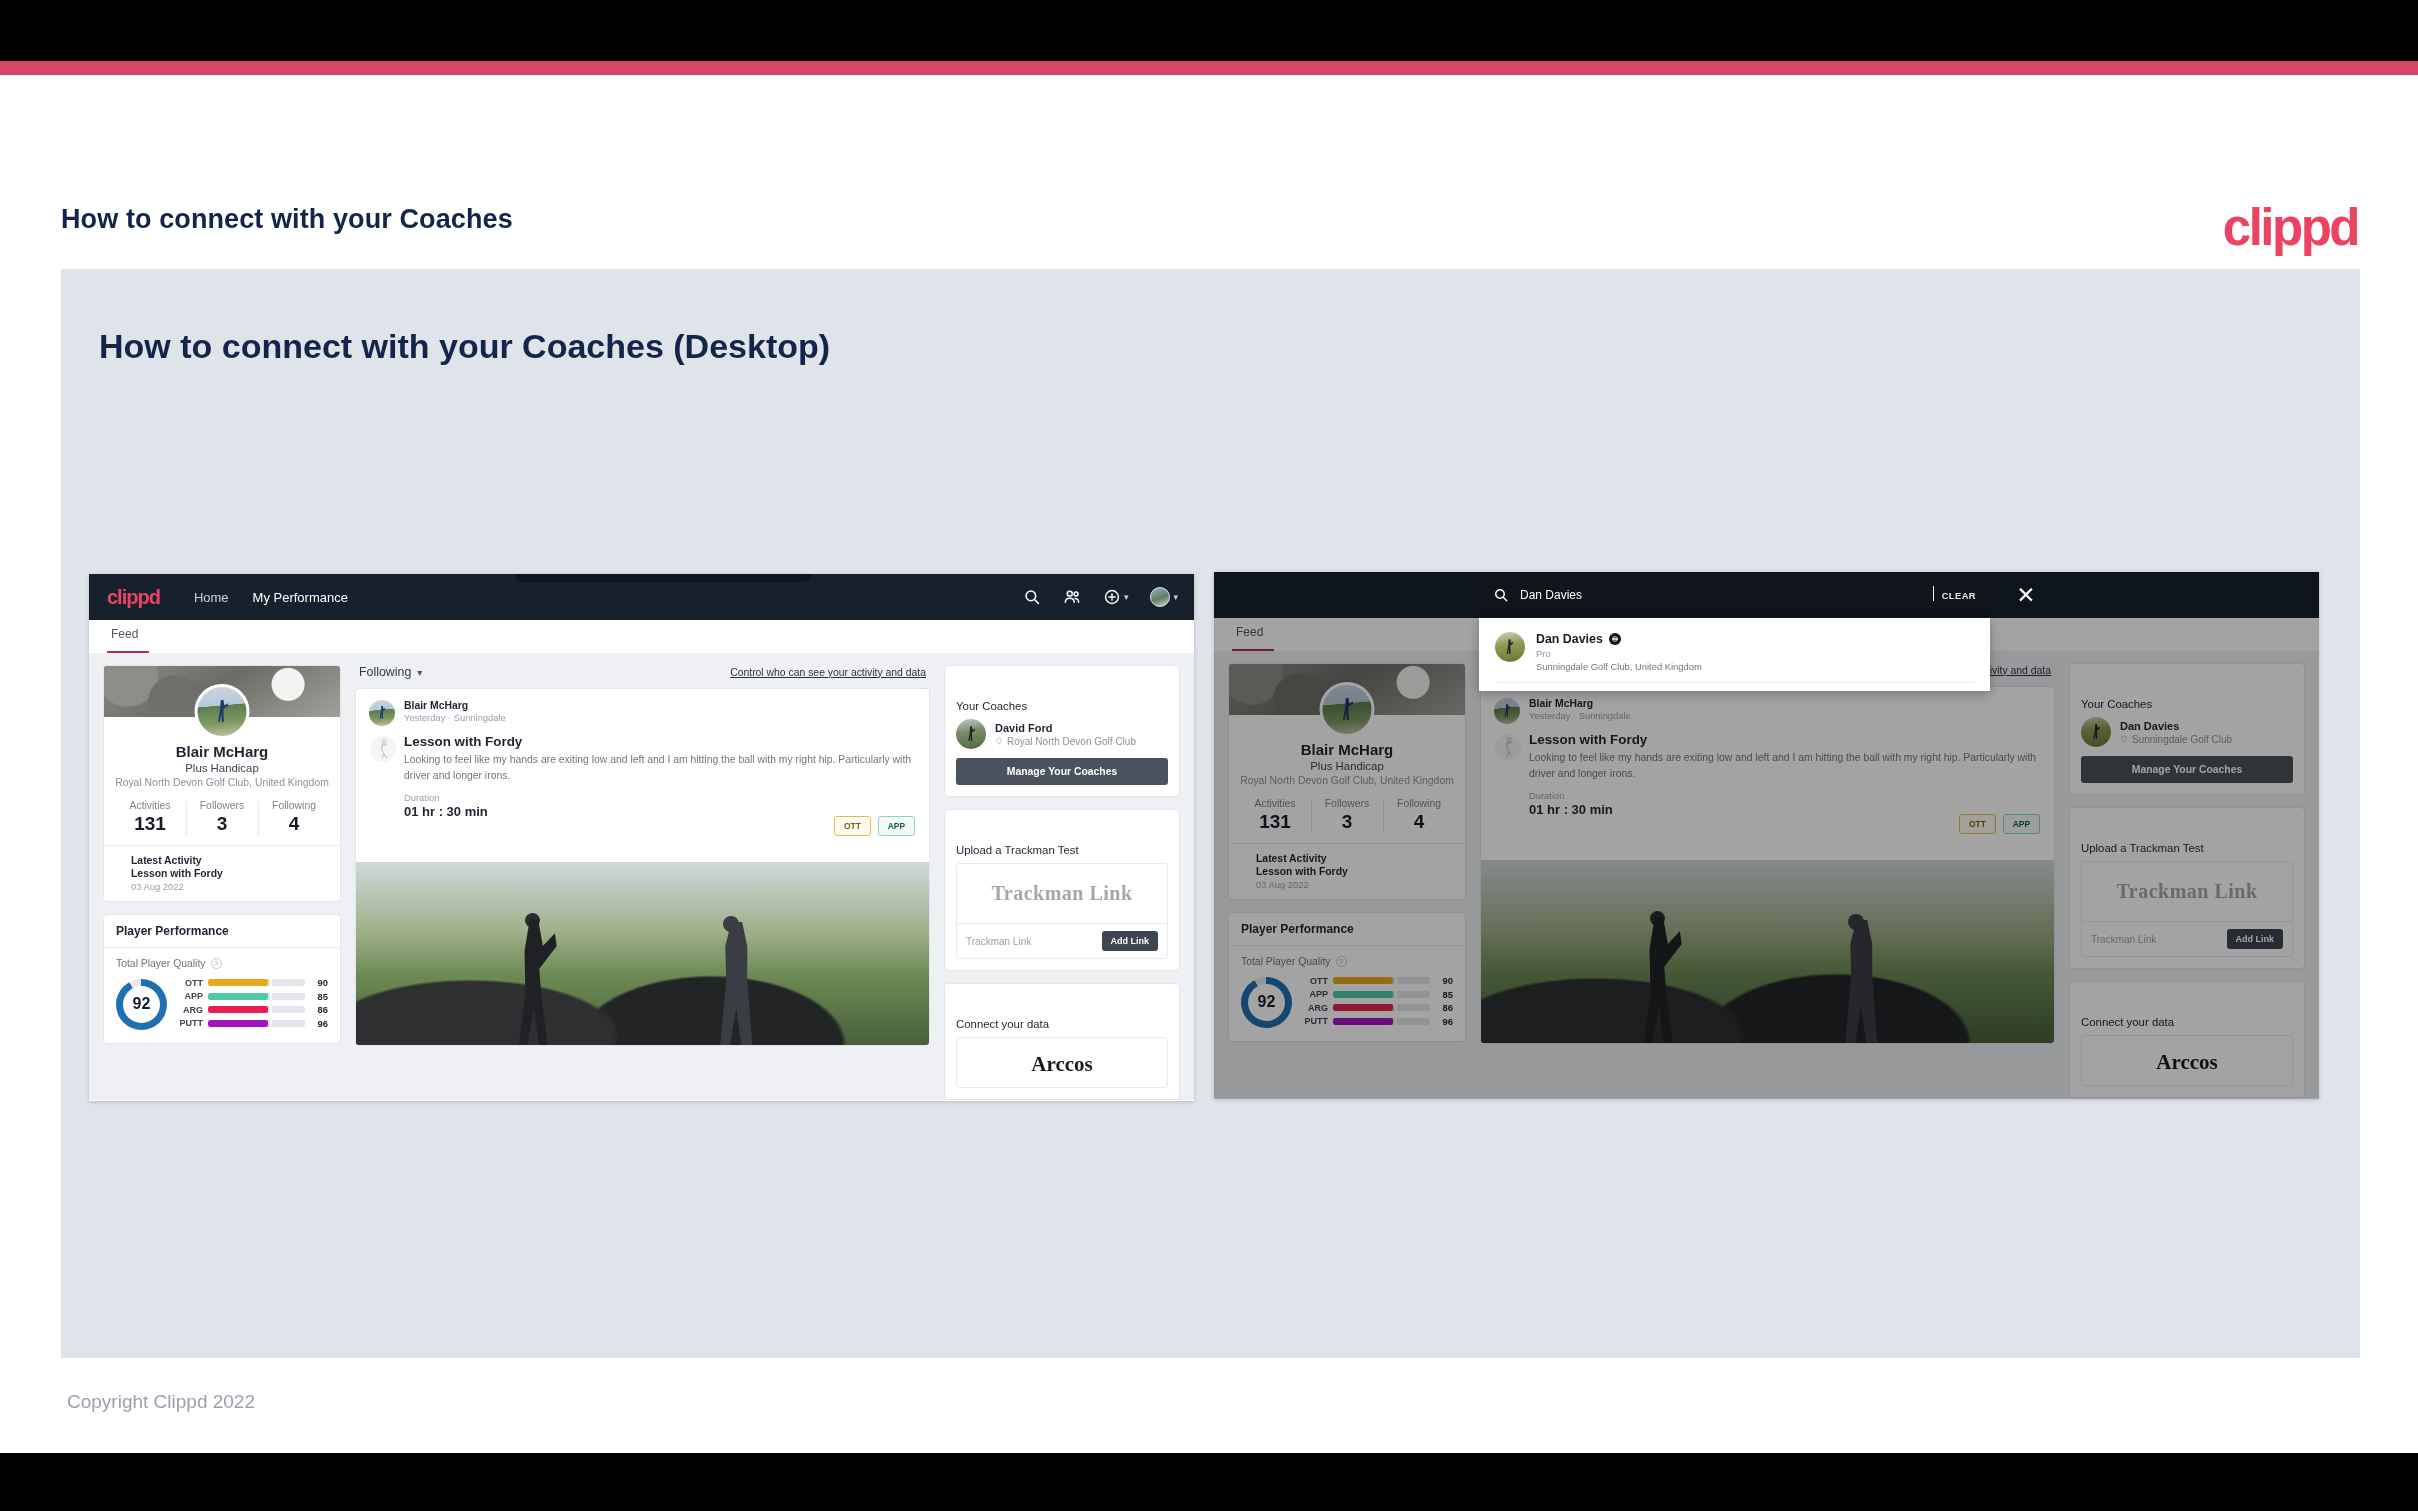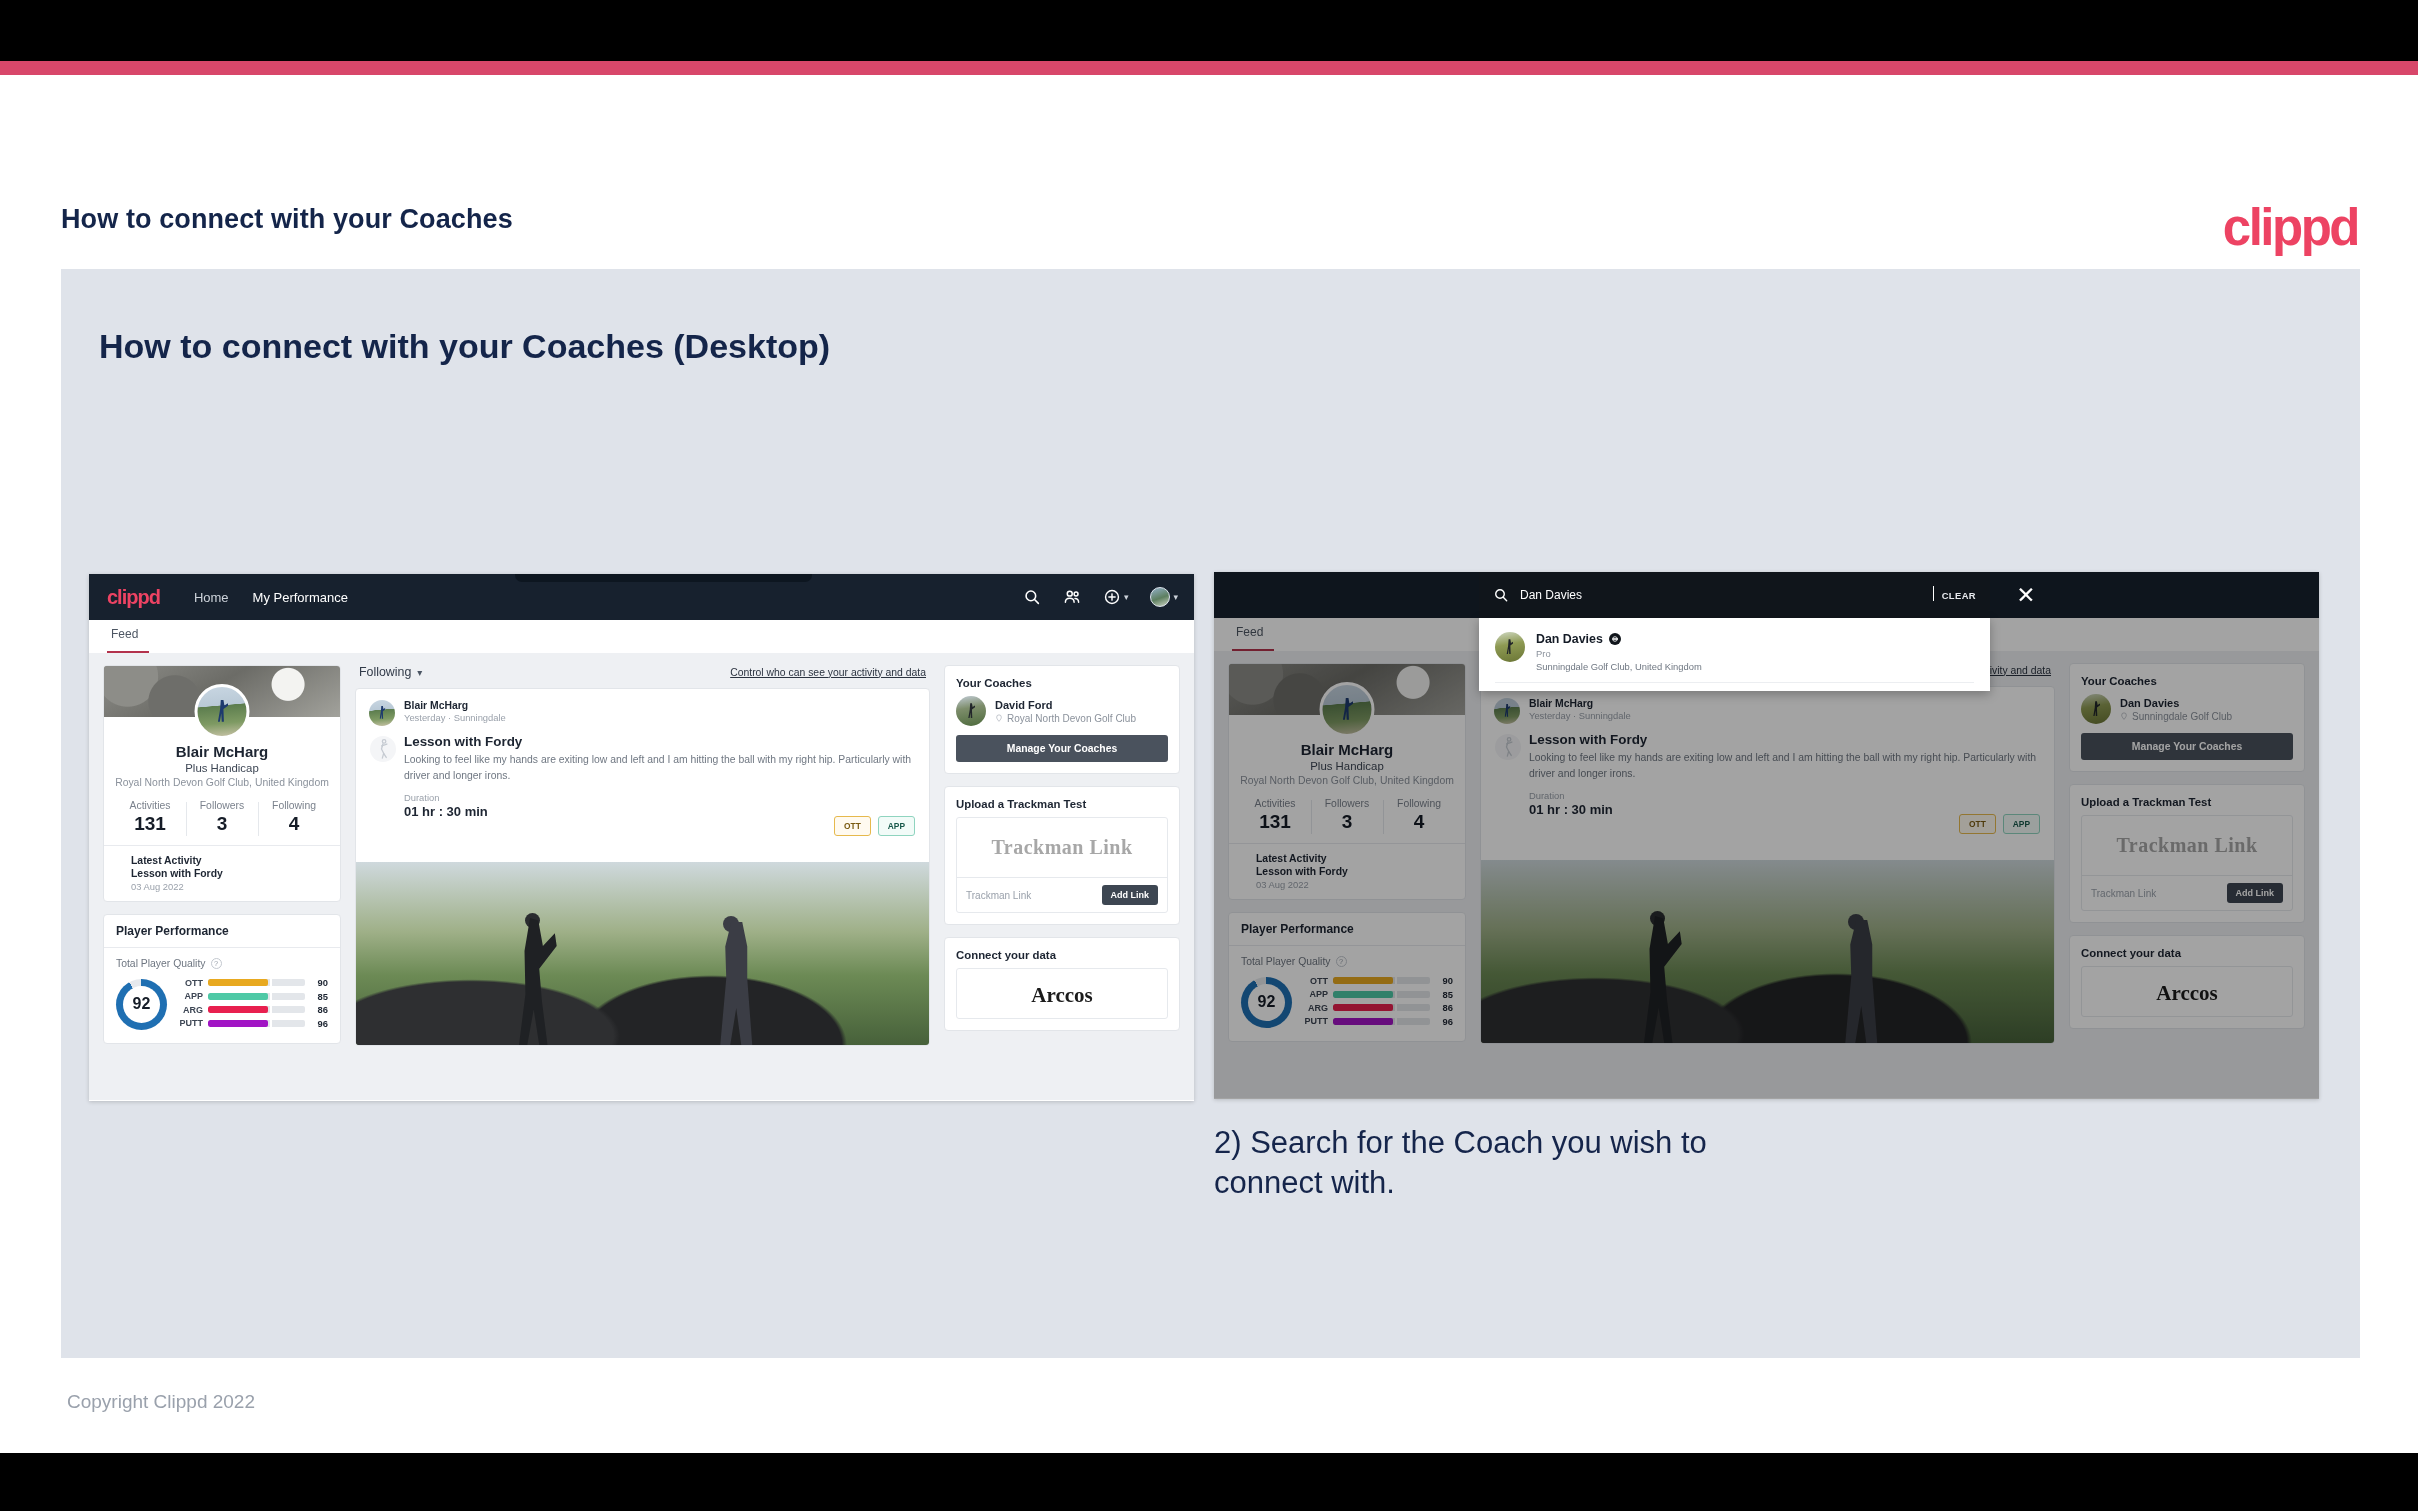--- a/index.html
+++ b/index.html
@@ -241,21 +241,21 @@
   }
   .golfer-big2 {
     left:62%; width:50px; height:123px; background:#3b3d45;
     clip-path:polygon(40% 0,62% 0,72% 20%,72% 46%,82% 100%,60% 100%,50% 70%,38% 100%,18% 100%,30% 46%,28% 20%);
   }
   .golfer-head {
     position:absolute; border-radius:50%; background:#2a2c2f;
   }
 
   
-  .rc-head { padding:11px 11px 7px; font-size:11.4px; font-weight:700; color:#1d2532; }
+  .rc-head { padding:2px 11px 7px; font-size:11.4px; font-weight:400; color:#1d2532;margin-top:32px; }
   .coach-row { display:flex; gap:9px; align-items:center; padding:0 11px 9px; }
   .coach-av {
     width:30px;height:30px;border-radius:50%; flex:none;
     background:linear-gradient(170deg,#c2ccd6 0%,#7d8d6b 40%,#4d6a3c 100%);
     position:relative; overflow:hidden;
   }
   .coach-av.dan { background:linear-gradient(170deg,#cfd8c2 0%,#8e9a53 42%,#6a7535 100%); }
   .coach-av .golfer {
     position:absolute; left:50%; top:24%; transform:translateX(-50%);
     width:8px;height:15px;background:#22262a;
@@ -799,21 +799,19 @@
               </span>
             </div>
             <div class="res-role">Pro</div>
             <div class="res-club">Sunningdale Golf Club, United Kingdom</div>
           </div>
         </div>
         <div class="res-div"></div>
       </div>
 
     </div>
-    <div class="caption">2) Search for the Coach you wish to
-connect with.</div>
   </div>
 
   <div class="copyright">Copyright Clippd 2022</div>
 
   <div class="bar-black-bottom"></div>
 </div>
 
 
 </body></html>

